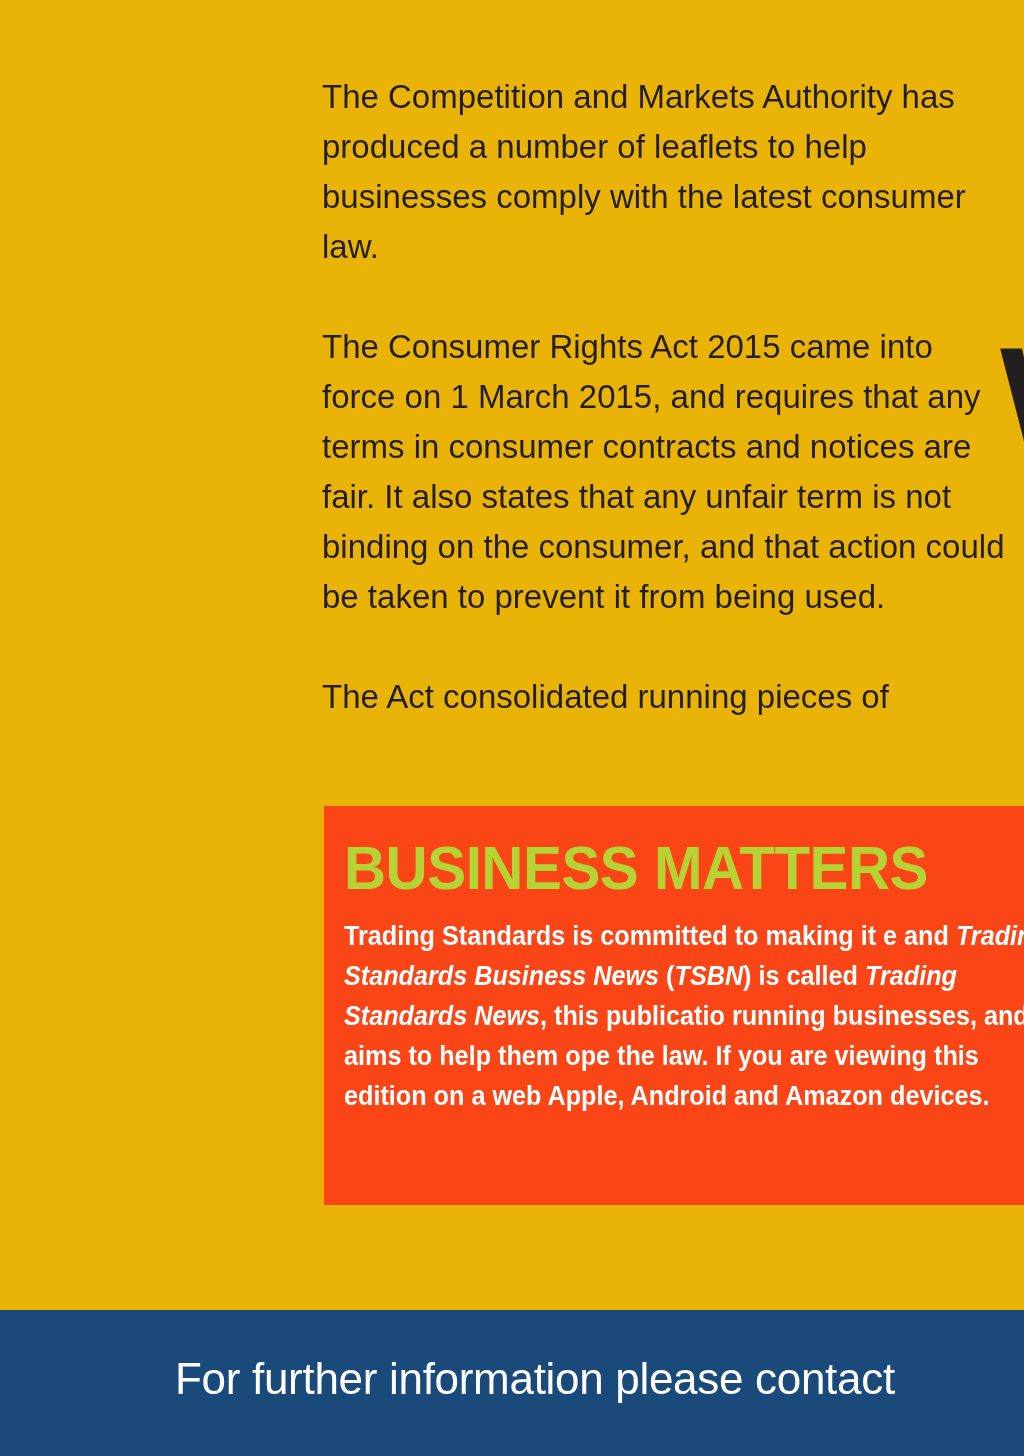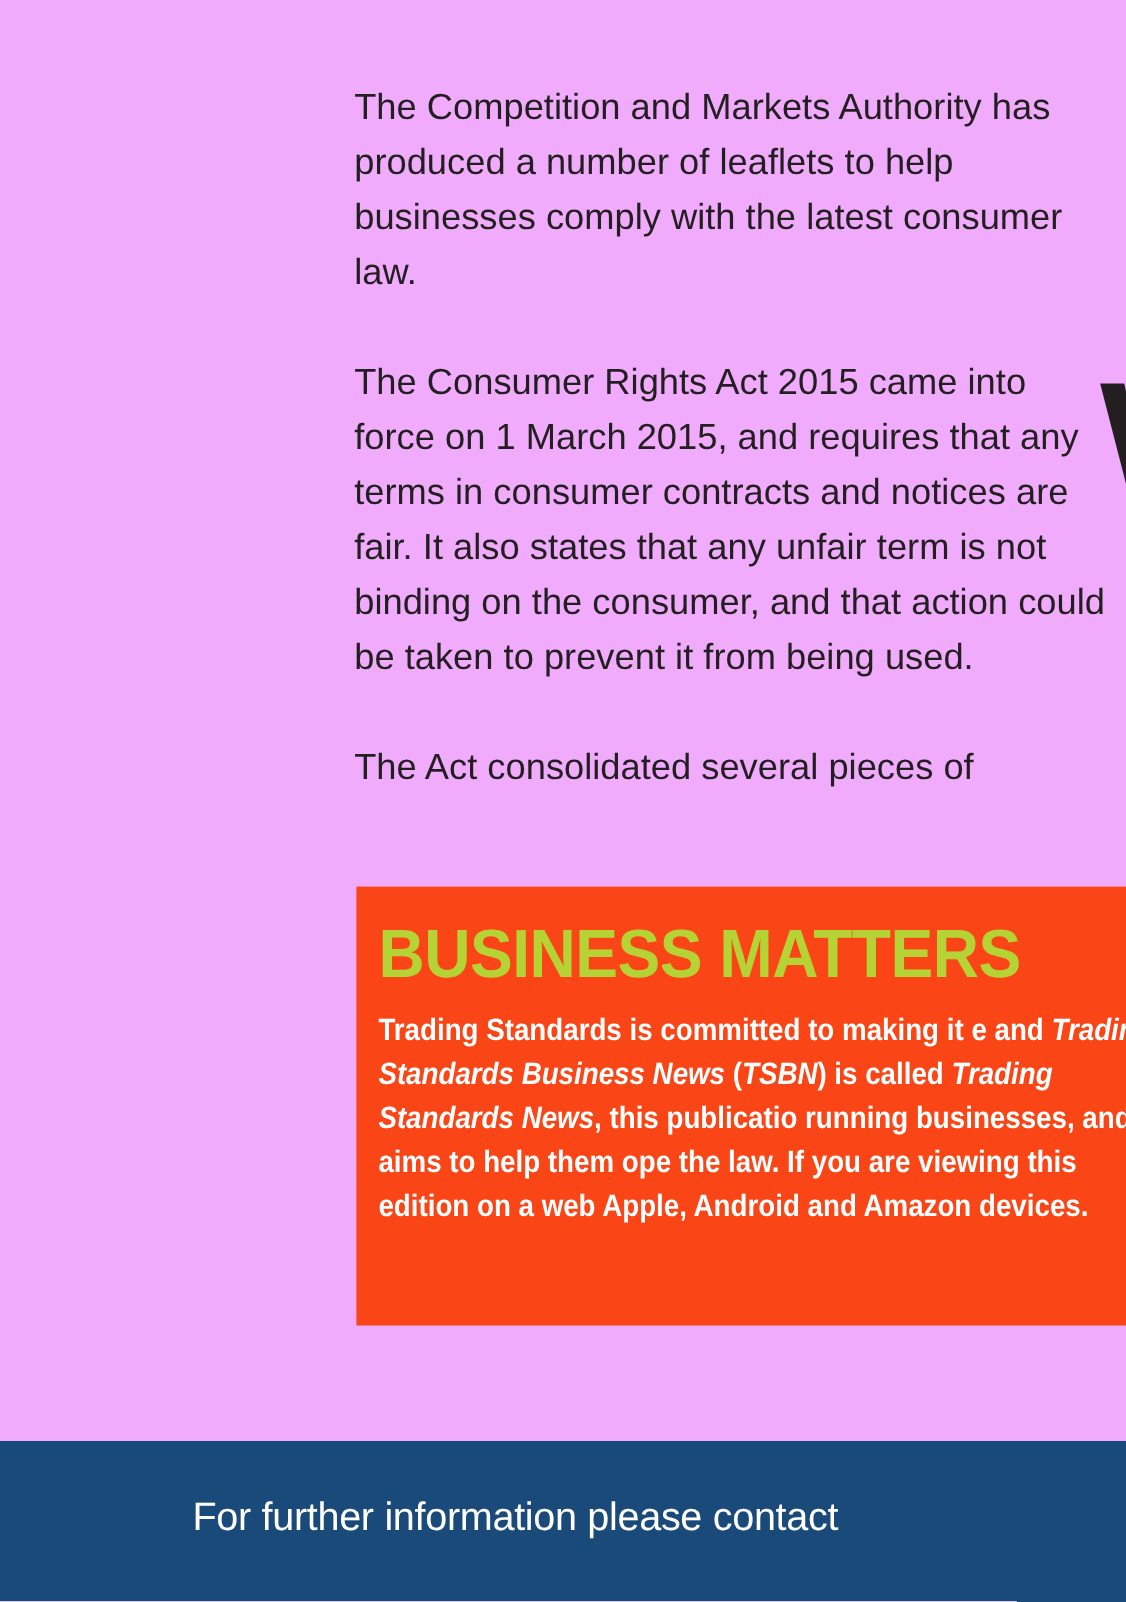--- a/index.html
+++ b/index.html
@@ -14,21 +14,21 @@
     position: relative;
     overflow: hidden;
     font-family: "Liberation Sans", sans-serif;
     -webkit-font-smoothing: antialiased;
   }
 
   
   .page {
     position: absolute;
     inset: 0;
-    background: #f0abfc;
+    background: #eab308;
     overflow: hidden;
   }
 
   
   .headline {
     position: absolute;
     left: 322px;
     top: -62px;
     width: 900px;
     margin: 0;
@@ -123,39 +123,39 @@
     height: 146px;
     background: #1a4a7a;
     overflow: hidden;
   }
   .contact-band-text {
     position: absolute;
     left: 175px;
     top: 38px;
     margin: 0;
     font-family: "Liberation Sans", sans-serif;
-    font-size: 36px;
+    font-size: 44px;
     line-height: 62px;
     font-weight: 400;
     color: #ffffff;
     white-space: nowrap;
     letter-spacing: -0.3px;
   }
 </style>
 </head>
 <body>
 
 <div class="page">
 
   <h1 class="headline">CMA and fair terms</h1>
 
   <div class="article-body">
     <p>The Competition and Markets Authority has produced a number of leaflets to help businesses comply with the latest consumer law.</p>
     <p>The Consumer Rights Act 2015 came into force on 1 March 2015, and requires that any terms in consumer contracts and notices are fair. It also states that any unfair term is not binding on the consumer, and that action could be taken to prevent it from being used.</p>
-    <p>The Act consolidated several pieces of</p>
+    <p>The Act consolidated running pieces of</p>
   </div>
 
   <div class="gutter-glyph">W</div>
 
   <section class="business-matters">
     <h2 class="bm-heading">BUSINESS MATTERS</h2>
     <p class="bm-body">Trading Standards is committed to making it e and <em>Trading Standards Business News</em> (<em>TSBN</em>) is called <em>Trading Standards News</em>, this publicatio running businesses, and aims to help them ope the law. If you are viewing this edition on a web Apple, Android and Amazon devices.</p>
   </section>
 
   <footer class="contact-band">

